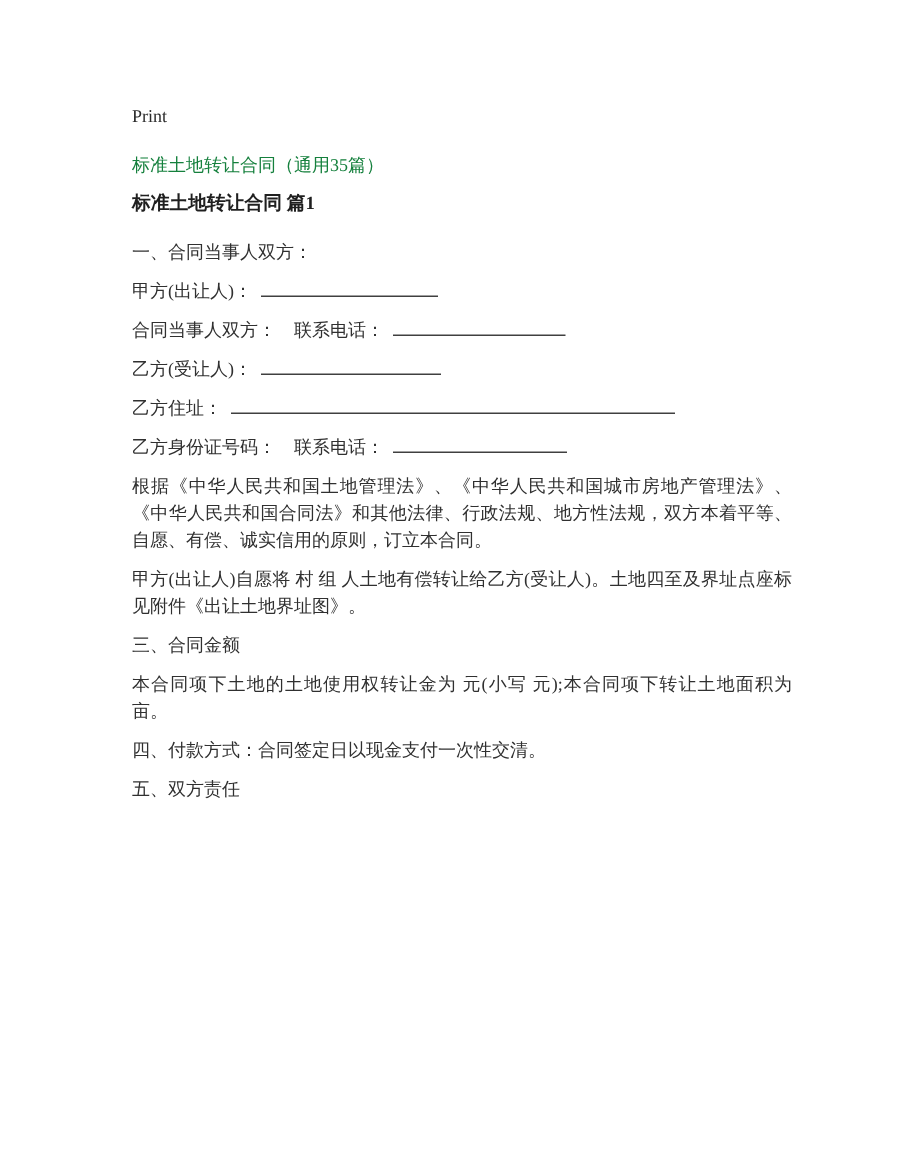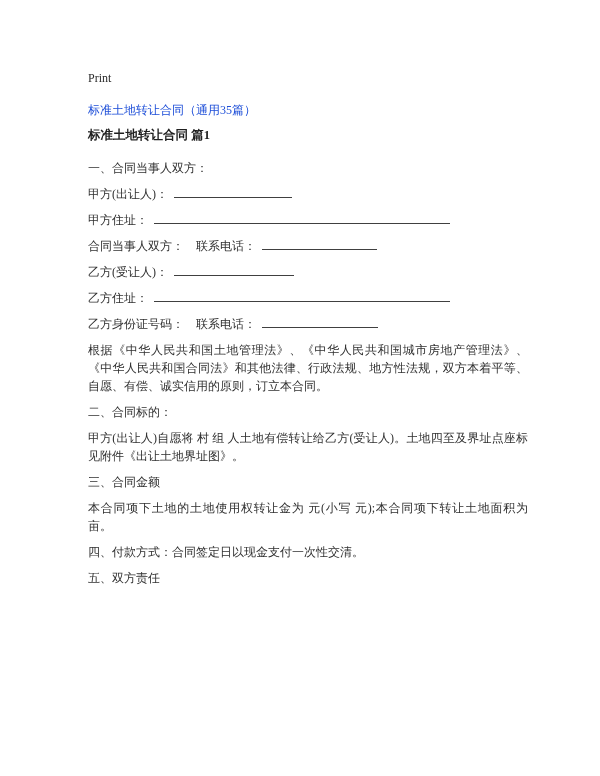--- a/index.html
+++ b/index.html
@@ -26,21 +26,21 @@
     line-height: 23px;
     font-weight: bold;
     text-align: center;
     margin: 16px 0 0 -16px;   
     letter-spacing: 1px;
   }
   .subtitle {
     font-size: 12px;
     line-height: 18px;
     margin-top: 15px;
-    color: #1d4ed8;
+    color: #15803d;
   }
   .section-title {
     font-size: 12.5px;
     line-height: 18px;
     font-weight: bold;
     margin-top: 7px;
     color: #1f1f1f;
   }
   .blocks { margin-top: 15px; }
   .blk {
@@ -64,26 +64,24 @@
   <span class="print-link">Print</span>
 
 
   <p class="subtitle">标准土地转让合同（通用35篇）</p>
 
   <h2 class="section-title">标准土地转让合同 篇1</h2>
 
   <div class="blocks" id="blocks">
       <p class="blk text">一、合同当事人双方：</p>
       <p class="blk form"><span>甲方(出让人)：</span><span class="blank" style="width: 118px;"></span></p>
-      <p class="blk form"><span>甲方住址：</span><span class="blank" style="width: 296px;"></span></p>
       <p class="blk form"><span>合同当事人双方：　联系电话：</span><span class="blank" style="width: 115px;"></span></p>
       <p class="blk form"><span>乙方(受让人)：</span><span class="blank" style="width: 120px;"></span></p>
       <p class="blk form"><span>乙方住址：</span><span class="blank" style="width: 296px;"></span></p>
       <p class="blk form"><span>乙方身份证号码：　联系电话：</span><span class="blank" style="width: 116px;"></span></p>
       <p class="blk text">根据《中华人民共和国土地管理法》、《中华人民共和国城市房地产管理法》、《中华人民共和国合同法》和其他法律、行政法规、地方性法规，双方本着平等、自愿、有偿、诚实信用的原则，订立本合同。</p>
-      <p class="blk text">二、合同标的：</p>
       <p class="blk text">甲方(出让人)自愿将 村 组 人土地有偿转让给乙方(受让人)。土地四至及界址点座标见附件《出让土地界址图》。</p>
       <p class="blk text">三、合同金额</p>
       <p class="blk text">本合同项下土地的土地使用权转让金为 元(小写 元);本合同项下转让土地面积为 亩。</p>
       <p class="blk text">四、付款方式：合同签定日以现金支付一次性交清。</p>
       <p class="blk text">五、双方责任</p>
     </div>
 </div>
 
 </body></html>

